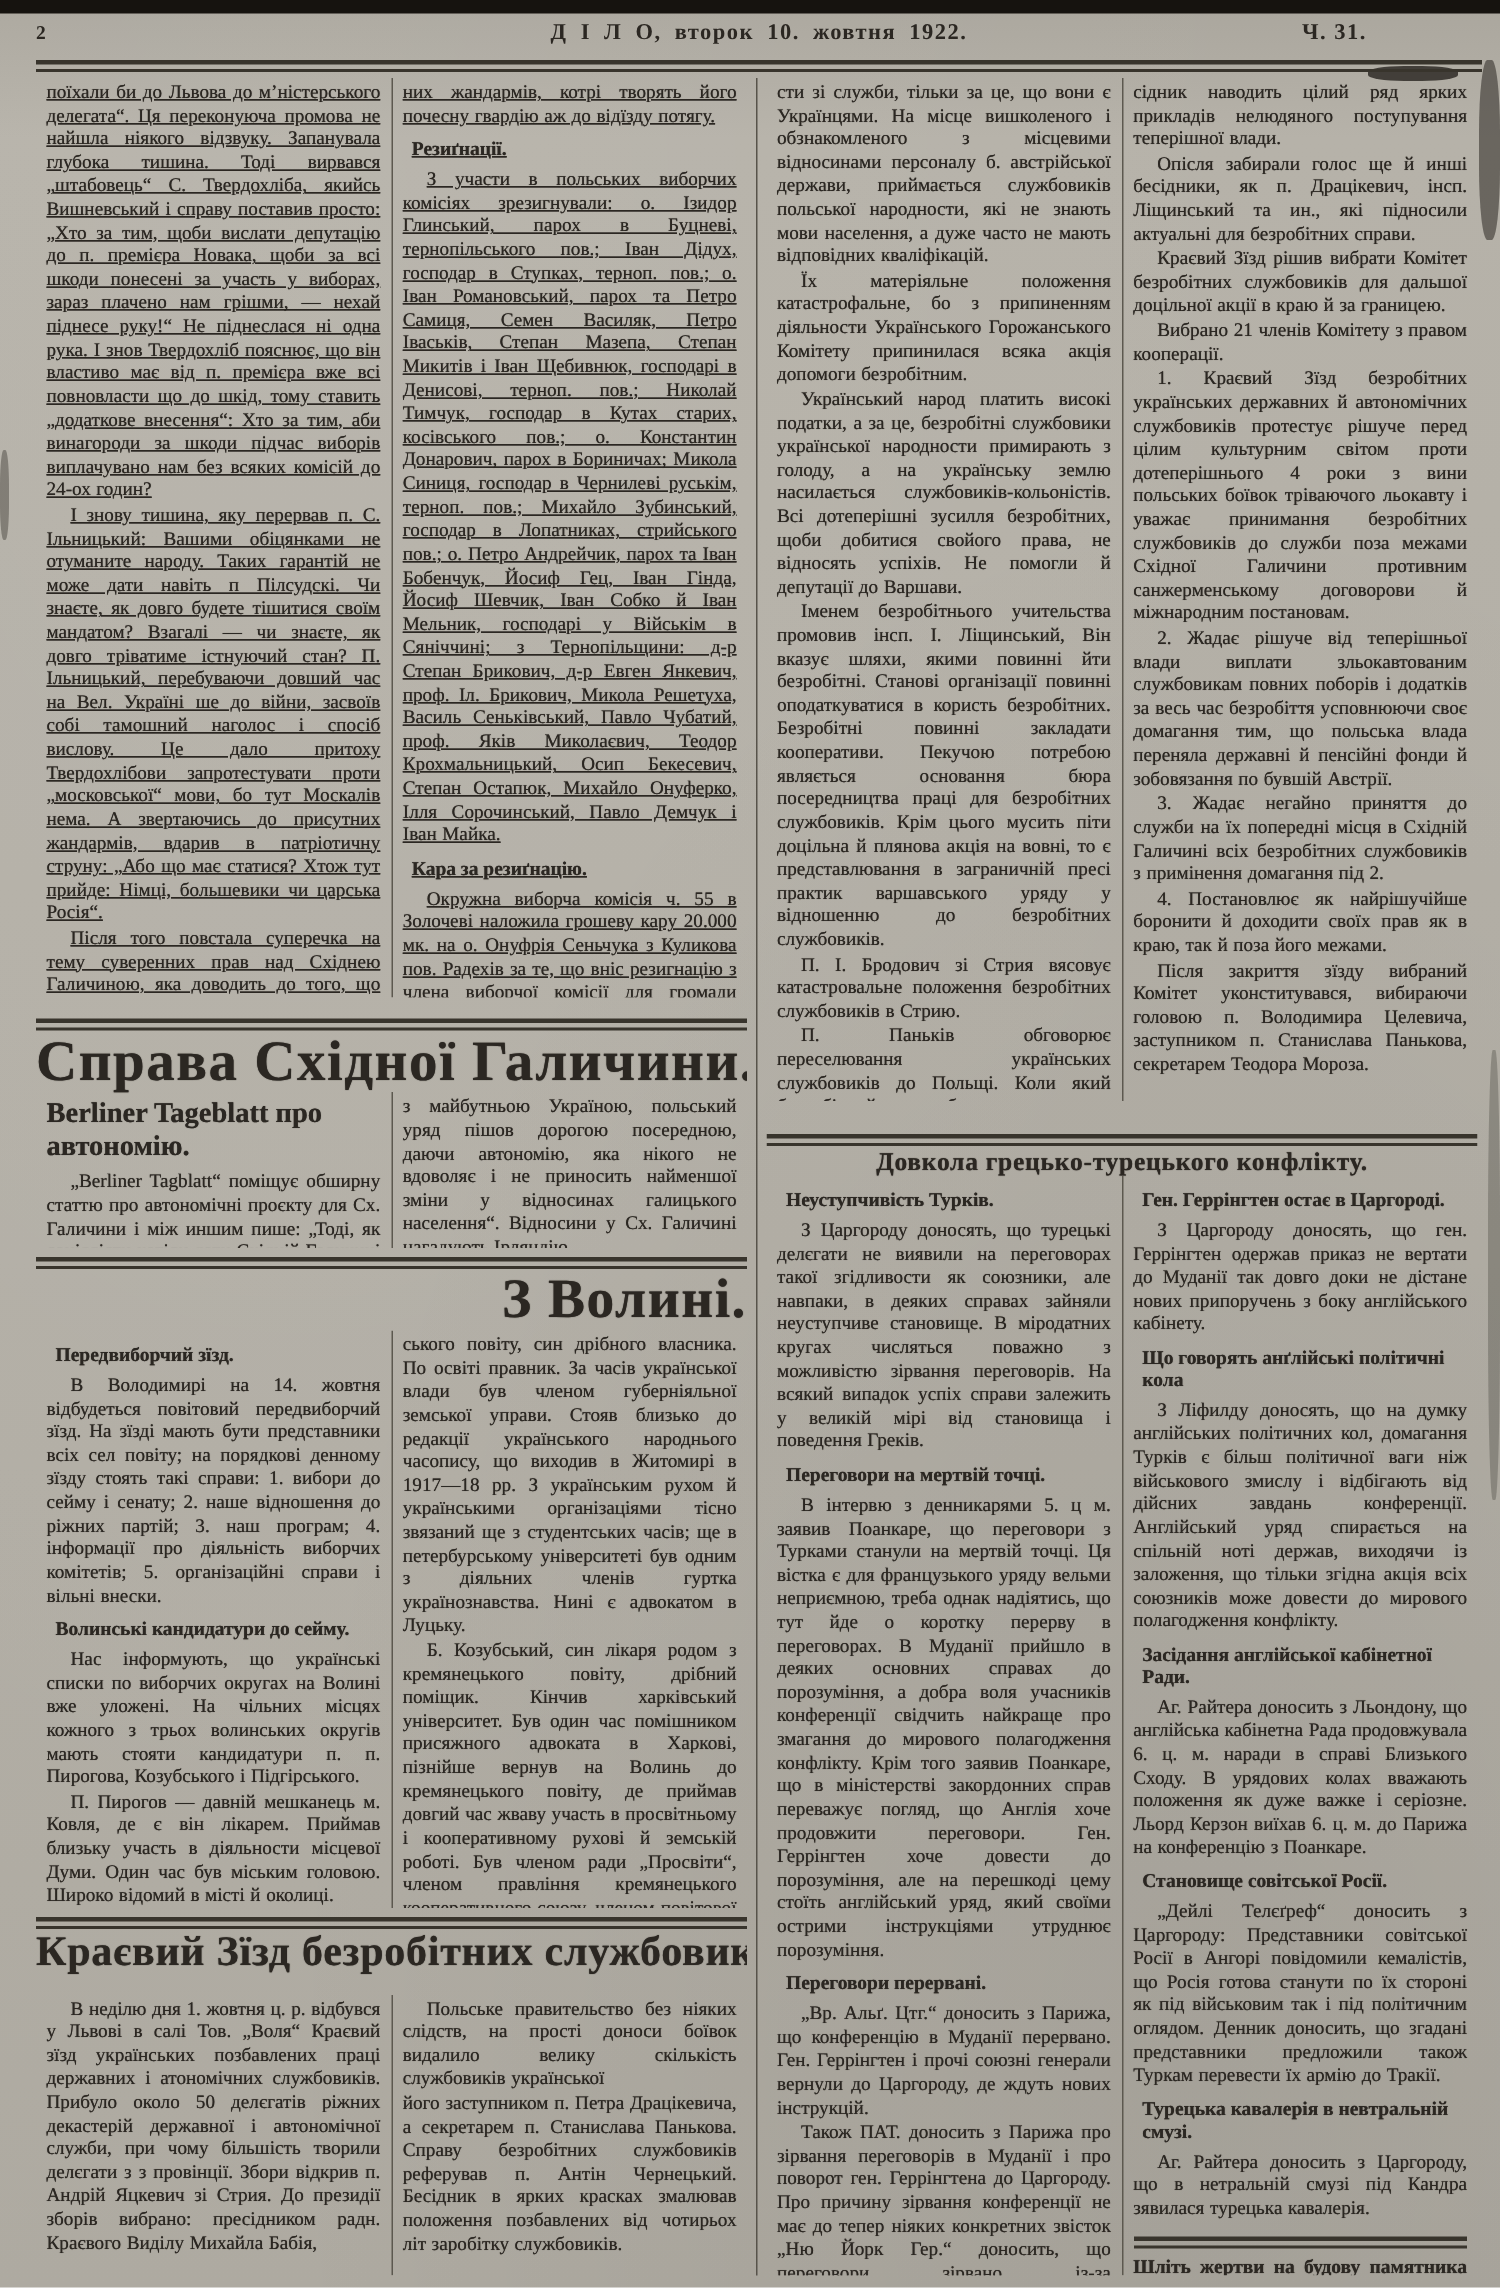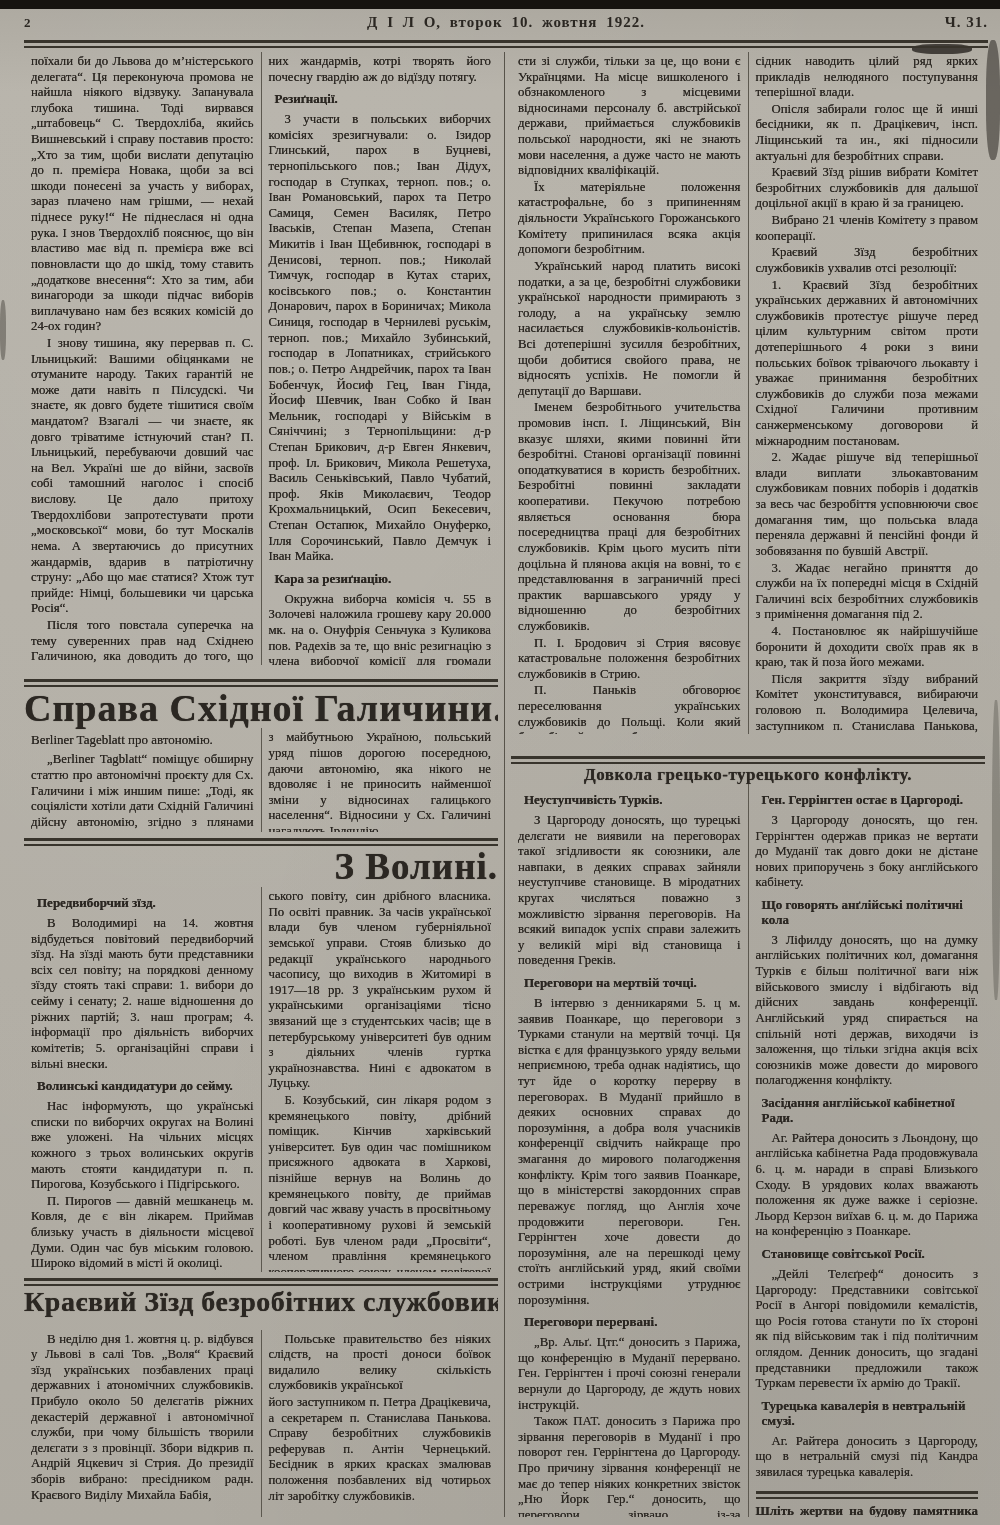--- a/index.html
+++ b/index.html
@@ -19,21 +19,21 @@
   .smudge.s1{right:0;top:40px;width:14px;height:120px;opacity:.5;}
   .smudge.s2{right:28px;top:44px;width:60px;height:10px;opacity:.75;}
   .smudge.s3{left:0;top:300px;width:6px;height:60px;opacity:.35;}
   .smudge.s4{right:0;top:700px;width:8px;height:300px;opacity:.25;}
 
   .sheet{position:absolute;left:24px;right:12px;top:14px;bottom:0;}
 
   .masthead{display:flex;align-items:baseline;font-weight:bold;font-size:15px;height:24px;letter-spacing:1px;}
   .masthead .pg{width:120px;font-size:13px;}
   .masthead .title{flex:1;text-align:center;word-spacing:4px;}
-  .masthead .issue{width:120px;text-align:right;}
+  .masthead .issue{width:120px;}
 
   .rule-double{border-top:3px solid #38342c;border-bottom:2px solid #38342c;height:3px;}
   .rule-double.hdr{margin:2px 0 4px 0;}
 
   .body{display:flex;height:1465px;}
   .half{width:474px;display:flex;flex-direction:column;overflow:hidden;}
   .vdivider{width:1px;background:#57534a;margin:0 6px;}
 
   section{overflow:hidden;}
   .twocol{display:flex;height:100%;}
@@ -46,21 +46,21 @@
     text-align:justify;text-indent:16px;
     word-spacing:0.5px;
     text-shadow:0 0 0.45px rgba(43,39,34,0.9);
   }
   p.art.noindent{text-indent:0;}
   .subhead{
     font-weight:bold;font-size:13px;
     margin:7px 6px 5px 6px;line-height:1.15;
     text-shadow:0 0 0.5px rgba(43,39,34,0.9);
   }
-  .lede{font-weight:normal;font-size:13px;margin:2px 0 4px 0;text-shadow:0 0 0.5px rgba(43,39,34,0.9);}
+  .lede{font-weight:bold;font-size:19px;margin:2px 0 4px 0;text-shadow:0 0 0.5px rgba(43,39,34,0.9);}
 
   .headline-block{display:flex;flex-direction:column;justify-content:flex-end;}
   .headline{
     text-align:center;font-weight:bold;line-height:1.02;
     letter-spacing:1px;margin:2px 0 1px 0;
     text-shadow:0 0 0.7px rgba(43,39,34,0.95);
     white-space:nowrap;
   }
   .hl-38{font-size:38px;}
   .hl-36{font-size:37px;text-align:right;}
@@ -68,21 +68,21 @@
   .hl-26{font-size:17px;letter-spacing:0.5px;}
 
   .notice-box{margin-top:10px;}
   .notice-box .rule-double{margin:4px 0;}
   .notice{
     font-weight:bold;font-size:13px;line-height:1.3;text-align:justify;
     margin:4px 0;text-shadow:0 0 0.6px rgba(43,39,34,0.95);
   }
 
   
-  #secA{height:618px;}
+  #secA{height:618px;text-decoration:underline;}
   #h1{height:64px;}
   #secB{height:104px;}
   #h2{height:56px;}
   #secC{height:388px;}
   #h3{height:46px;}
   #secD{height:189px;margin-top:12px;}
   #secE{height:682px;}
   #h4{height:50px;}
   #secF{height:733px;}
 </style>
@@ -197,21 +197,20 @@
               <p class="art">Український народ платить високі податки, а за це, безробітні службовики української народности примирають з голоду, а на українську землю насилається службовиків-кольоністів. Всі дотеперішні зусилля безробітних, щоби добитися свойого права, не відносять успіхів. Не помогли й депутації до Варшави.</p>
               <p class="art">Іменем безробітнього учительства промовив інсп. І. Ліщинський, Він вказує шляхи, якими повинні йти безробітні. Станові організації повинні оподаткуватися в користь безробітних. Безробітні повинні закладати кооперативи. Пекучою потребою являється основання бюра посередництва праці для безробітних службовиків. Крім цього мусить піти доцільна й плянова акція на вовні, то є представлювання в заграничній пресі практик варшавського уряду у відношенню до безробітних службовиків.</p>
               <p class="art">П. І. Бродович зі Стрия вясовує катастровальне положення безробітних службовиків в Стрию.</p>
               <p class="art">П. Паньків обговорює переселювання українських службовиків до Польщі. Коли який безробітний службовик вихлопоче приняття до служби, то на глум і сміх висилається його на вєслання на Поморя, Познанщину і т. д. Принятим не виплачується залеглих поборів. Бе-</p>
             </div>
             <div class="col">
               <p class="art noindent">сідник наводить цілий ряд ярких прикладів нелюдяного поступування теперішної влади.</p>
               <p class="art">Опісля забирали голос ще й инші бесідники, як п. Драцікевич, інсп. Ліщинський та ин., які підносили актуальні для безробітних справи.</p>
               <p class="art">Краєвий Зїзд рішив вибрати Комітет безробітних службовиків для дальшої доцільної акції в краю й за границею.</p>
               <p class="art">Вибрано 21 членів Комітету з правом кооперації.</p>
-              <p class="art">Краєвий Зїзд безробітних службовиків ухвалив отсі резолюції:</p>
               <p class="art">1. Краєвий Зїзд безробітних українських державних й автономічних службовиків протестує рішуче перед цілим культурним світом проти дотеперішнього 4 роки з вини польських боївок тріваючого льокавту і уважає принимання безробітних службовиків до служби поза межами Східної Галичини противним санжерменському договорови й міжнародним постановам.</p>
               <p class="art">2. Жадає рішуче від теперішньої влади виплати зльокавтованим службовикам повних поборів і додатків за весь час безробіття усповнюючи своє домагання тим, що польська влада переняла державні й пенсійні фонди й зобовязання по бувшій Австрії.</p>
               <p class="art">3. Жадає негайно приняття до служби на їх попередні місця в Східній Галичині всіх безробітних службовиків з примінення домагання під 2.</p>
               <p class="art">4. Постановлює як найрішучійше боронити й доходити своїх прав як в краю, так й поза його межами.</p>
               <p class="art">Після закриття зїзду вибраний Комітет уконститувався, вибираючи головою п. Володимира Целевича, заступником п. Станислава Панькова, секретарем Теодора Мороза.</p>
             </div>
           </div>
         </section>
 
         <div id="h4" class="headline-block">

